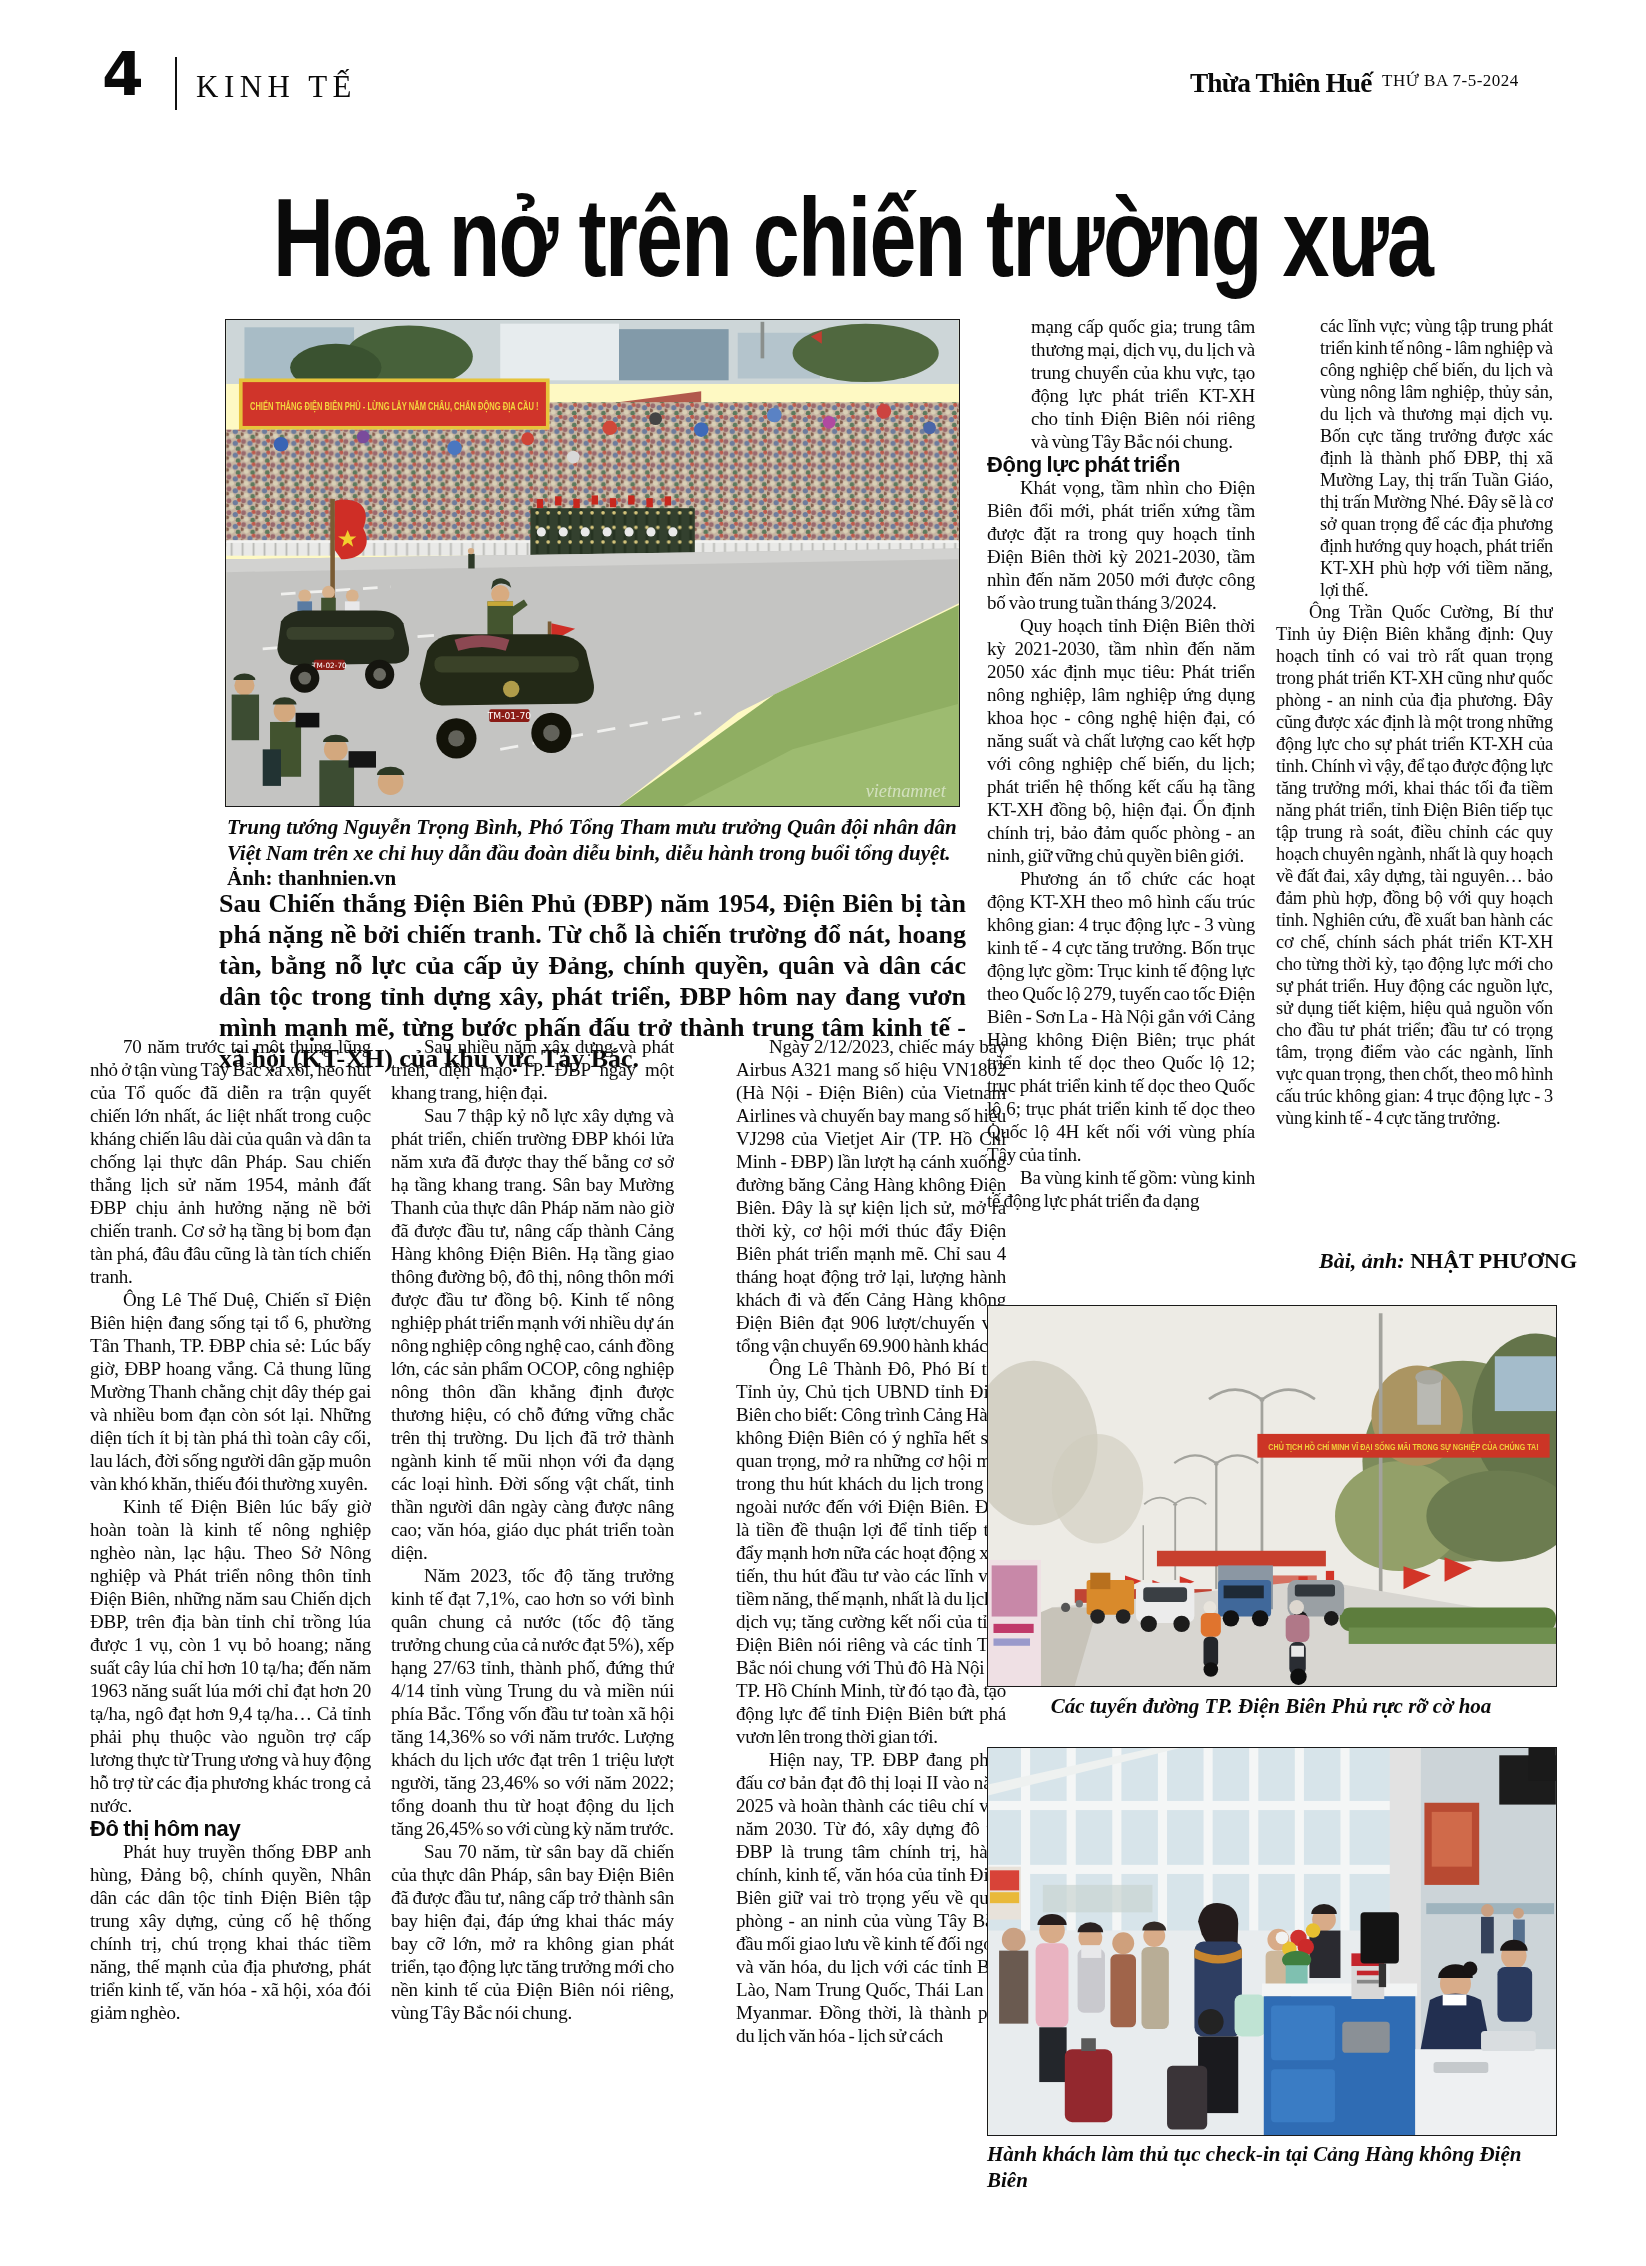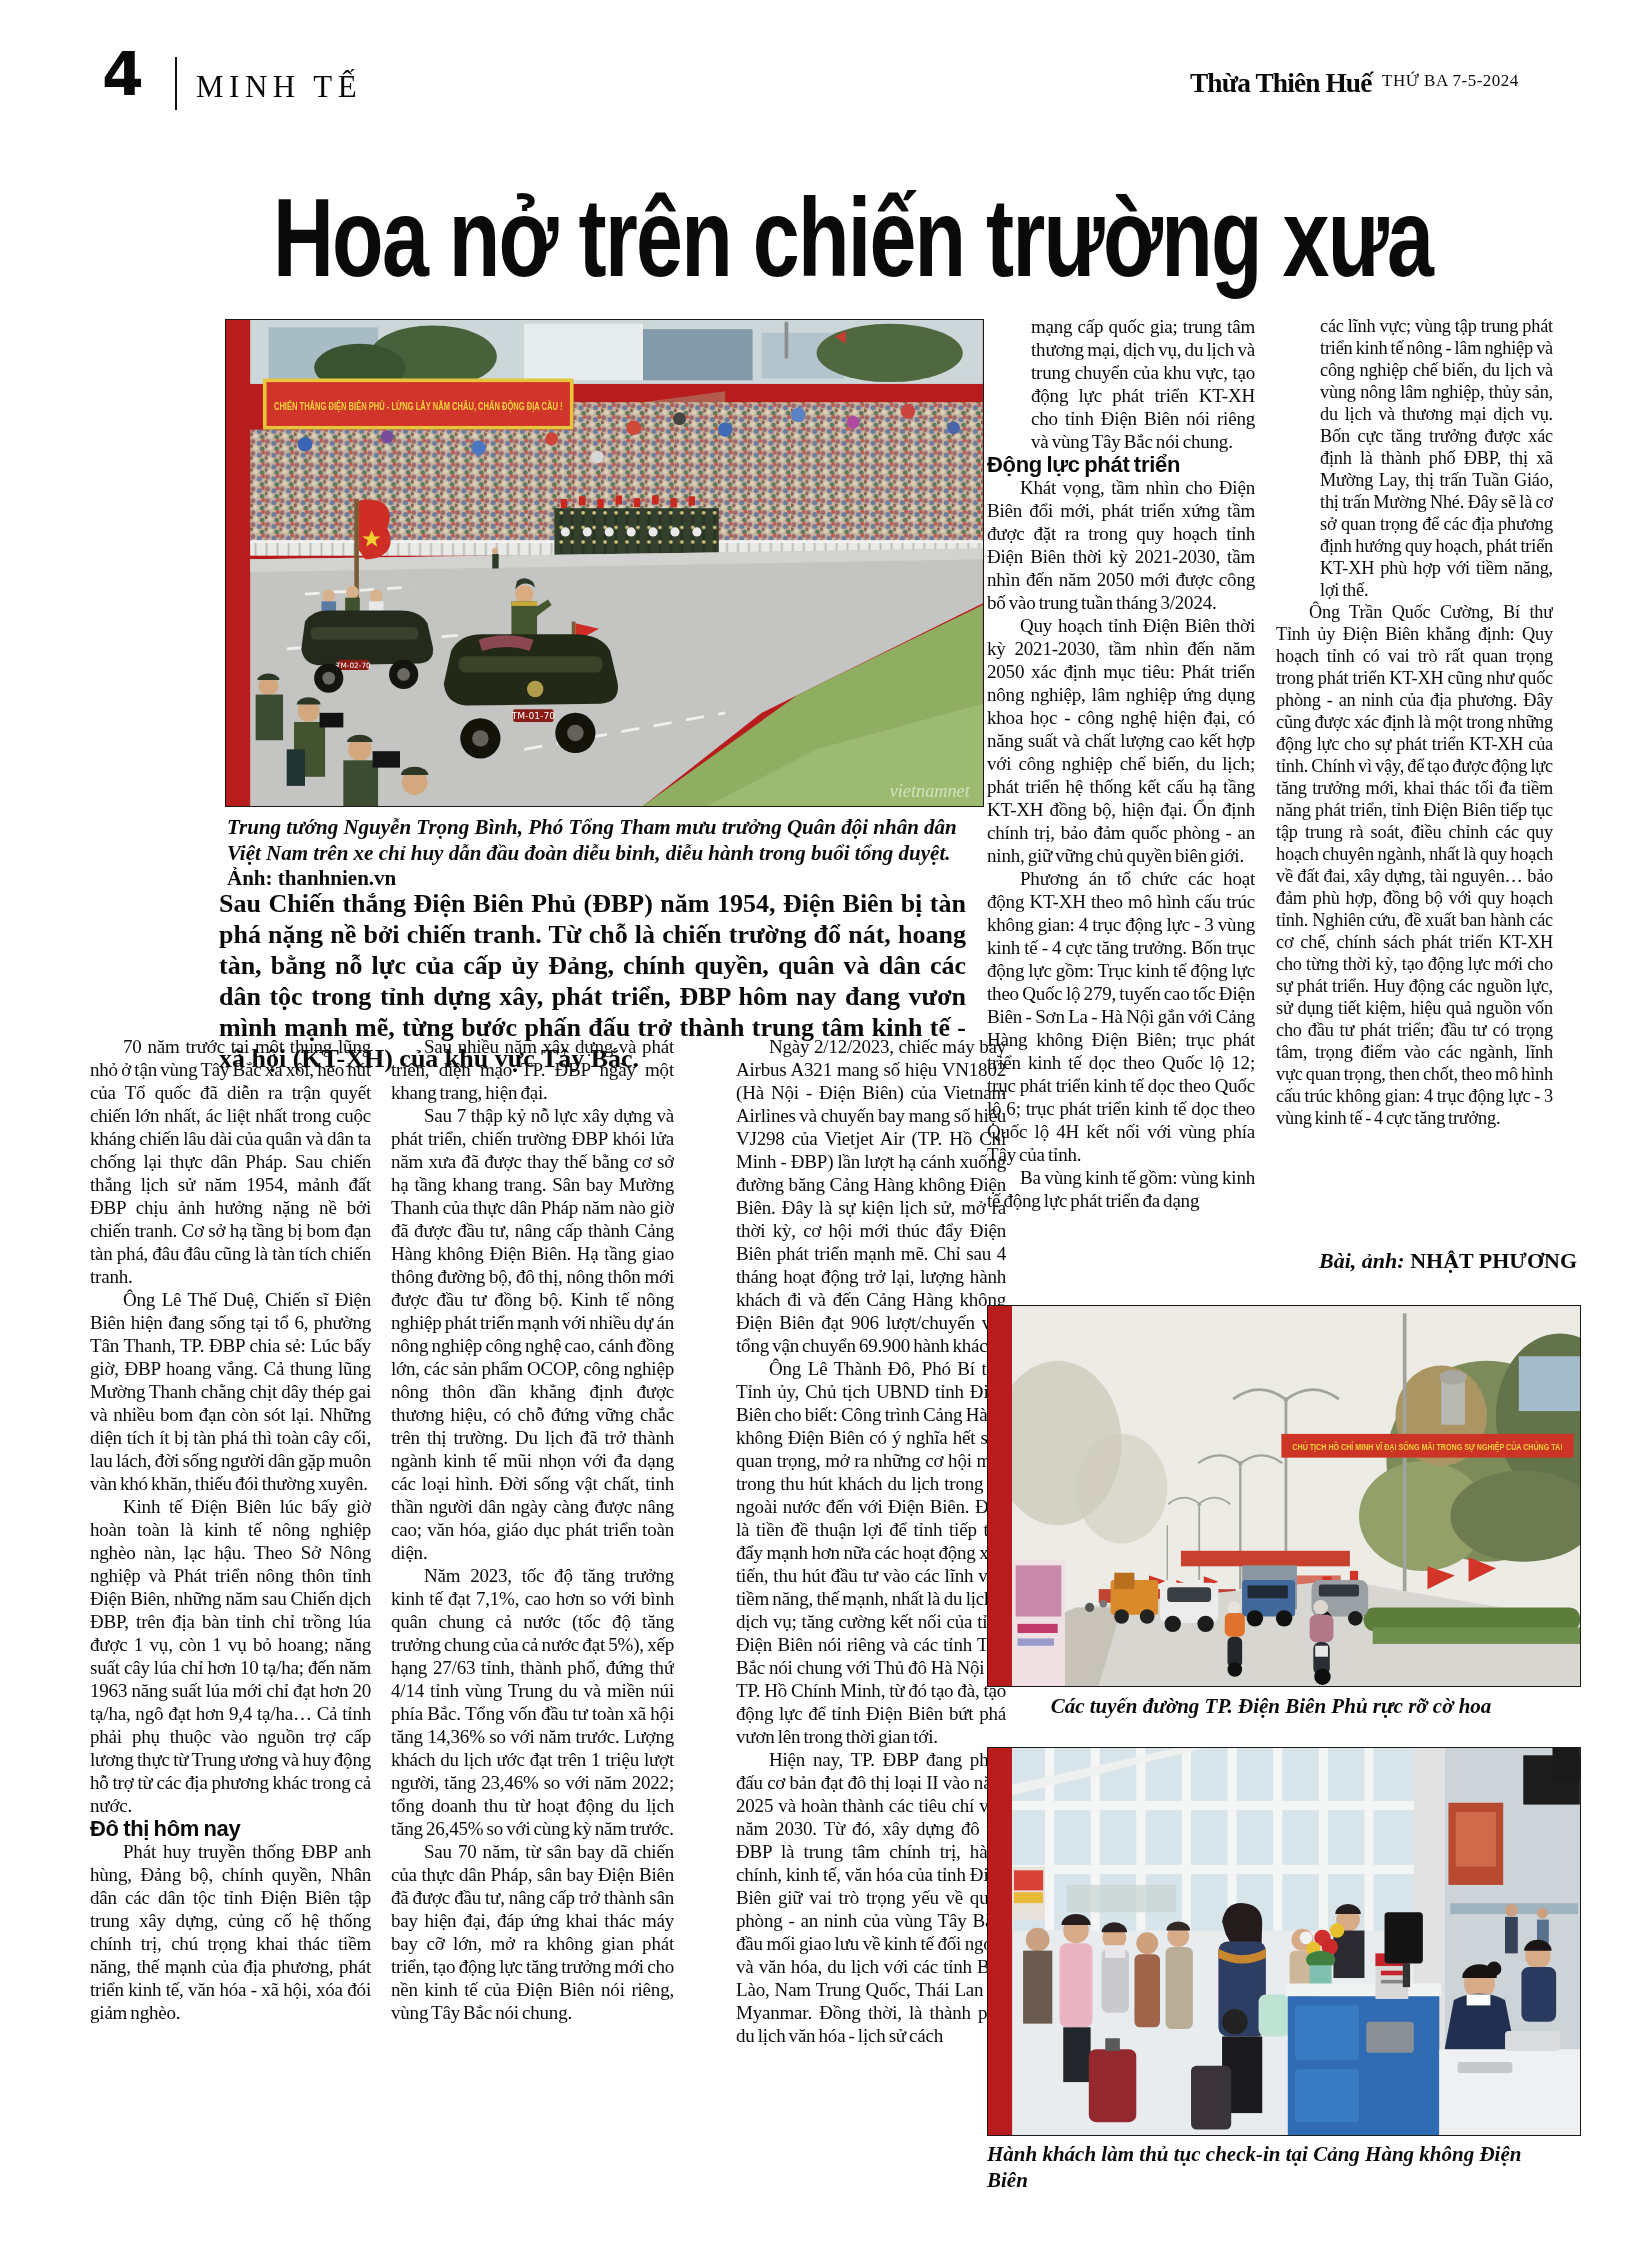--- a/index.html
+++ b/index.html
@@ -10,21 +10,21 @@
   #pageNum{left:102px;top:44px;font-family:"DejaVu Sans",sans-serif;font-weight:bold;font-size:60px;line-height:60px;}
   #headRule{left:175px;top:57px;width:1.8px;height:53px;background:#111;}
   #sectionName{left:196px;top:69px;font-size:31px;letter-spacing:5.5px;font-weight:normal;}
   #masthead{left:1190px;top:68px;font-size:27.4px;font-weight:bold;letter-spacing:-0.9px;}
   #dateline{left:1382px;top:71px;font-size:17px;letter-spacing:0.5px;}
   
   #headlineWrap{left:0;top:174px;width:1647px;text-align:center;}
   #headline{display:inline-block;margin-left:58px;font-family:"Liberation Sans",sans-serif;font-weight:bold;
             font-size:87px;letter-spacing:-1.8px;white-space:nowrap;transform:scale(.97,1.28);transform-origin:center top;}
   
-  .photo{border:0.9px solid #1a1a1a;background:#b91c1c;padding-left:24px;}
+  .photo{border:0.9px solid #1a1a1a;background:#fef9c3;}
   .caption{font-size:21px;font-weight:bold;font-style:italic;line-height:25.6px;}
   .caption .credit{font-style:normal;}
   
   #lede{left:219px;top:888px;width:747px;font-size:26px;font-weight:bold;line-height:31px;text-align:justify;}
   
   .col{font-size:19px;line-height:23px;text-align:justify;overflow:hidden;word-spacing:-1.4px;letter-spacing:-0.2px;}
   .col p{margin:0;text-indent:33px;}
   .col p.cont{text-indent:0;margin-left:44px;}
   .subhead{font-family:"Liberation Sans",sans-serif;font-weight:bold;font-size:22px;letter-spacing:-0.3px;
            margin:7.3px 0 4.6px 0;text-indent:0 !important;text-align:left;}
@@ -33,21 +33,21 @@
   #byline .name{font-weight:bold;}
   svg{display:block;}
 </style>
 </head>
 <body>
 
 <div id="page">
 
   <div class="abs" id="pageNum">4</div>
   <div class="abs" id="headRule"></div>
-  <div class="abs" id="sectionName">MINH TẾ</div>
+  <div class="abs" id="sectionName">KINH TẾ</div>
   <div class="abs" id="masthead">Thừa Thiên Huế</div>
   <div class="abs" id="dateline">THỨ BA 7-5-2024</div>
 
   <div class="abs" id="headlineWrap">
     <span id="headline">Hoa nở trên chiến trường xưa</span>
   </div>
 
   <div class="abs photo" style="left:225px;top:319px;width:733px;height:486px;">
     <svg width="733" height="486" viewBox="0 0 802 532">
       <defs>

